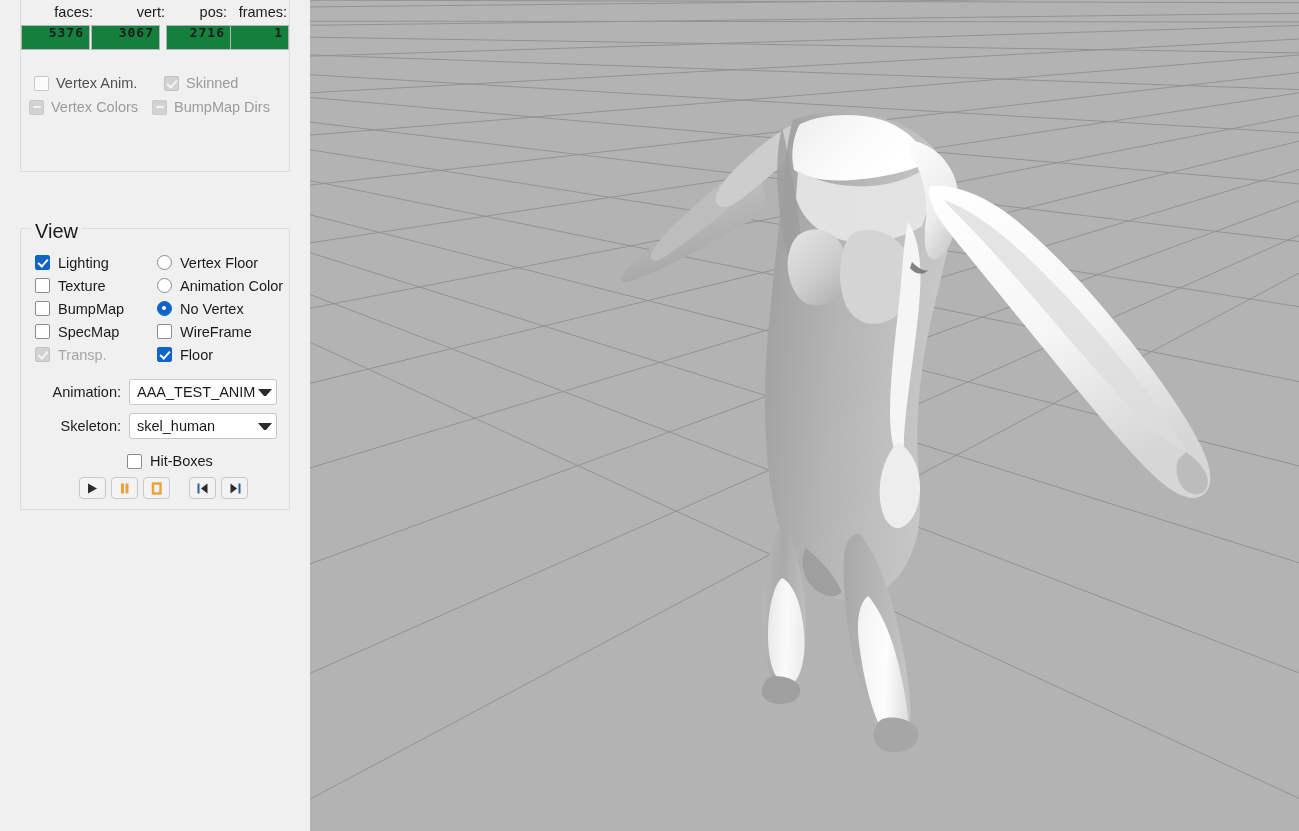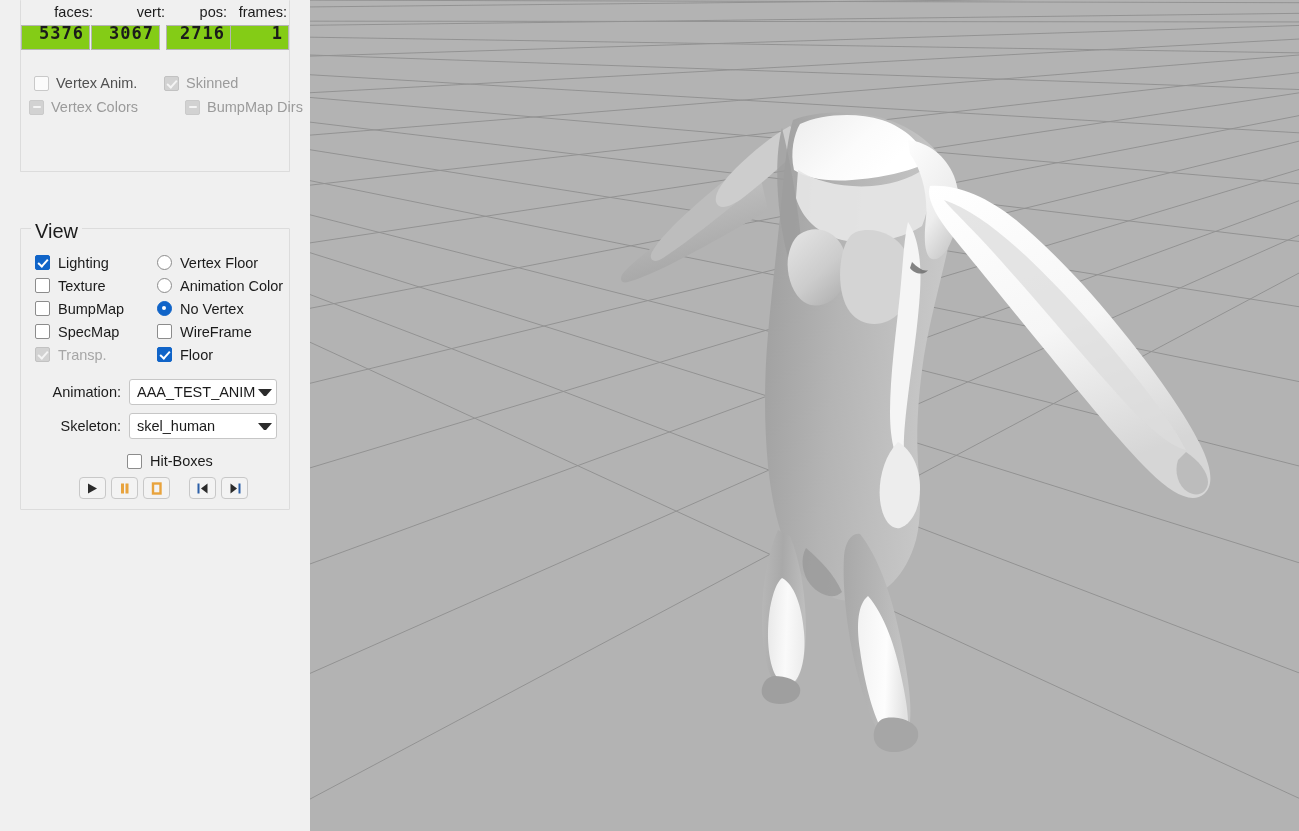--- a/index.html
+++ b/index.html
@@ -60,23 +60,23 @@
 
   #stats-fields {
     position: absolute;
     left: 0px; top: 25px;
     width: 270px; height: 25px;
     display: flex;
   }
   .stat-field {
     height: 25px;
     border: 1px solid #b5b5b5;
-    background: #84cc16;
+    background: #15803d;
     font-family: "DejaVu Sans Mono", monospace;
-    font-size: 17px;
+    font-size: 13px;
     letter-spacing: 1px;
     color: #1b1b1b;
     text-align: right;
     padding: 0 5px 0 2px;
     line-height: 20px;
     overflow: hidden;
     display: flex;
     align-items: flex-start;
     justify-content: flex-end;
   }
@@ -347,21 +347,21 @@
           <span class="box unchecked-dis"></span>
           <span class="lbl">Vertex Anim.</span>
         </div>
         <div class="cbitem dis">
           <span class="box disabled-checked"></span>
           <span class="lbl">Skinned</span>
         </div>
       </div>
 
       <div class="cbrow" id="cb-row-2">
-        <div class="cbitem dis" style="width:156px">
+        <div class="cbitem dis" style="width:123px">
           <span class="box tri"></span>
           <span class="lbl">Vertex Colors</span>
         </div>
         <div class="cbitem dis">
           <span class="box tri"></span>
           <span class="lbl">BumpMap Dirs</span>
         </div>
       </div>
     </div>
 

